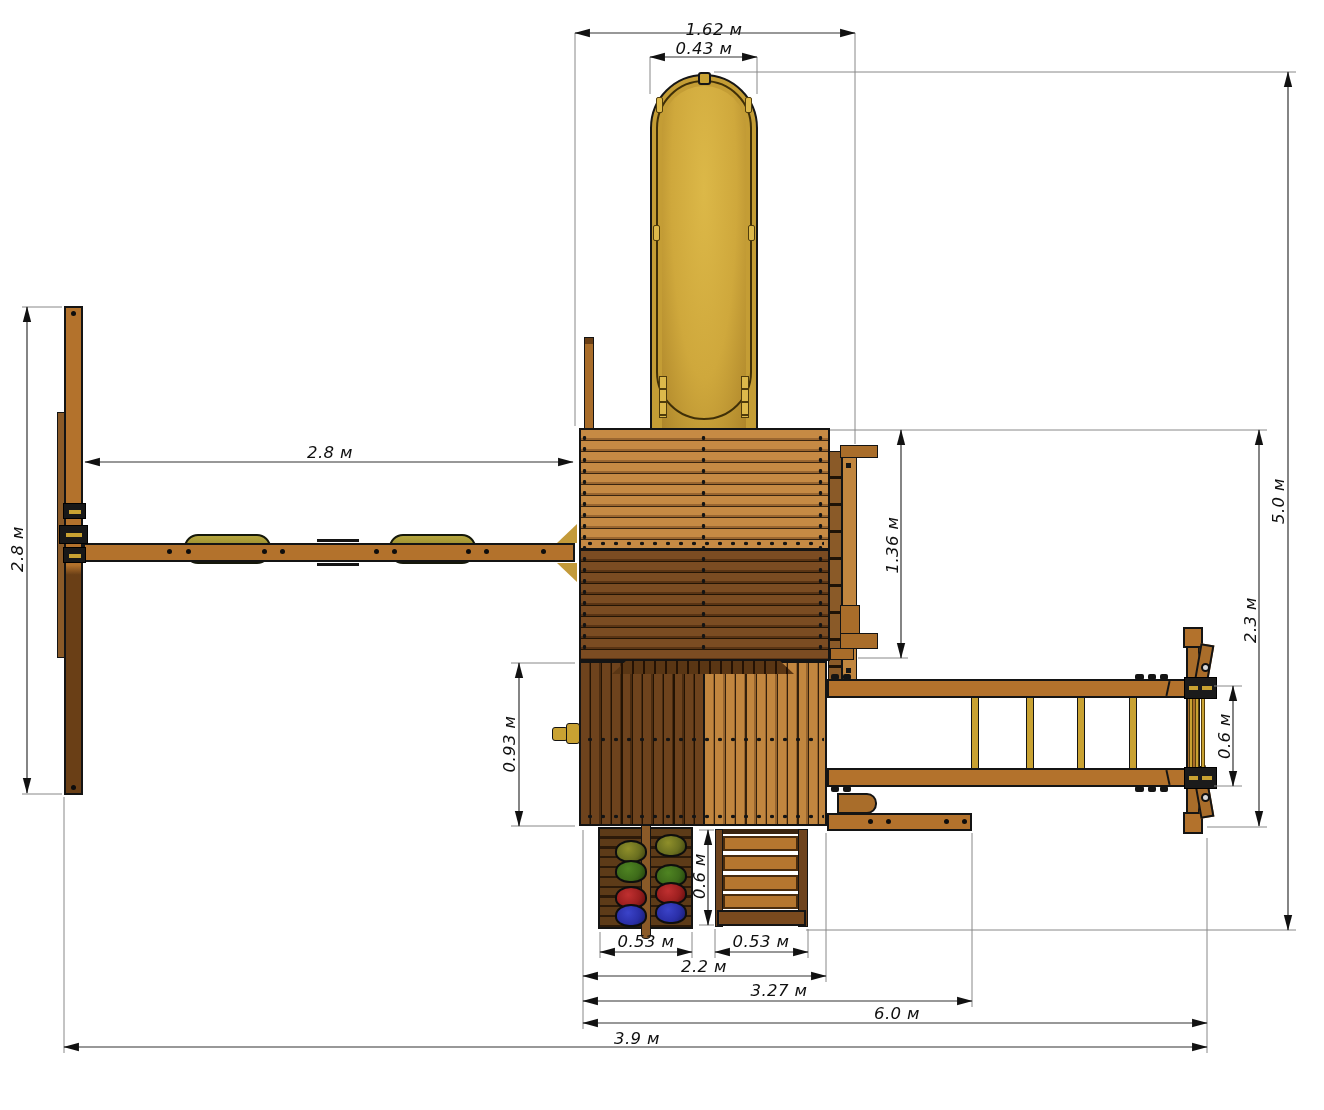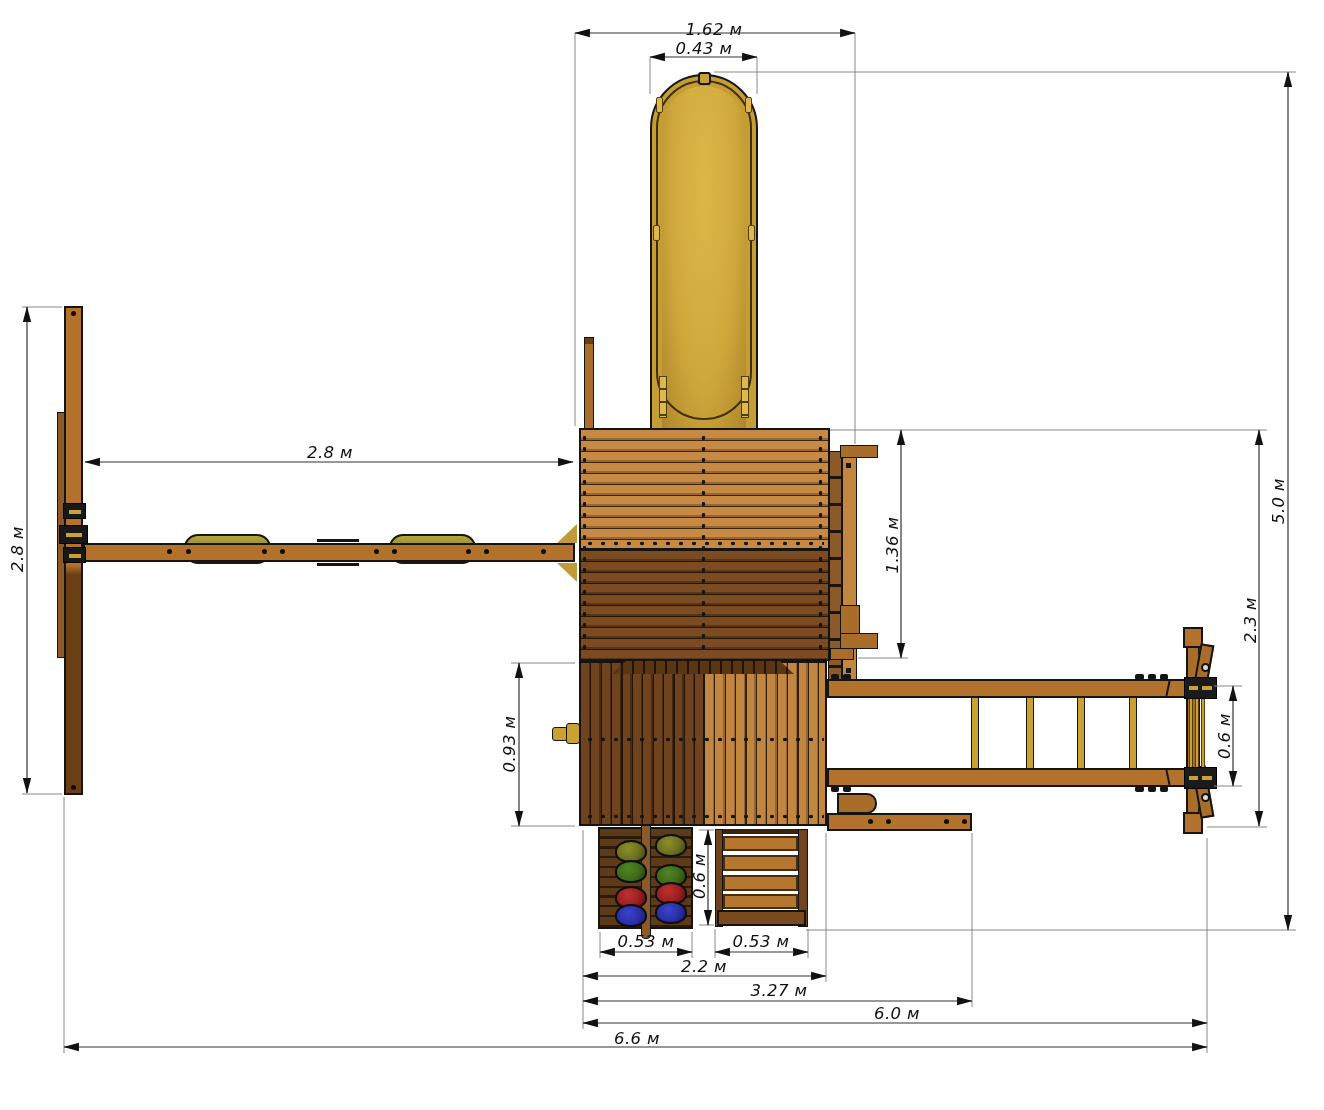--- a/index.html
+++ b/index.html
@@ -225,15 +225,15 @@
   <div class="dlabel rot" style="left:892px;top:545px;">1.36 м</div>
   <div class="dlabel rot" style="left:1250px;top:620px;">2.3 м</div>
   <div class="dlabel rot" style="left:1224px;top:736px;">0.6 м</div>
   <div class="dlabel rot" style="left:509px;top:744px;">0.93 м</div>
   <div class="dlabel rot" style="left:699px;top:876px;">0.6 м</div>
   <div class="dlabel" style="left:646px;top:941px;">0.53 м</div>
   <div class="dlabel" style="left:761px;top:941px;">0.53 м</div>
   <div class="dlabel" style="left:704px;top:966px;">2.2 м</div>
   <div class="dlabel" style="left:779px;top:990px;">3.27 м</div>
   <div class="dlabel" style="left:897px;top:1013px;">6.0 м</div>
-  <div class="dlabel" style="left:637px;top:1038px;">6.6 м</div>
+  <div class="dlabel" style="left:637px;top:1038px;">3.9 м</div>
 
 </div>
 
 </body></html>

